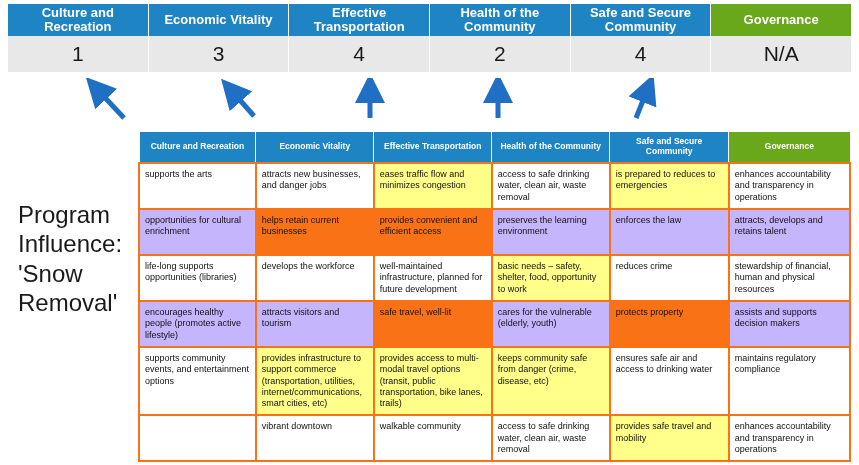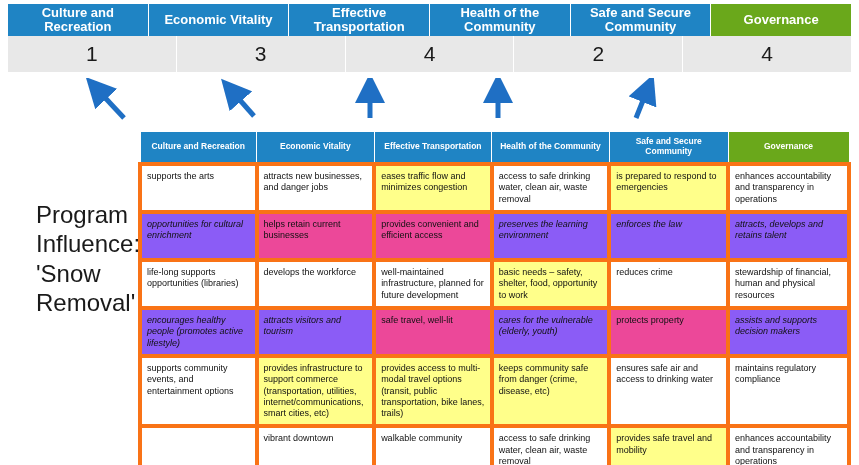--- a/index.html
+++ b/index.html
@@ -69,21 +69,21 @@
     left: 0;
     top: 78px;
     width: 859px;
     height: 50px;
     pointer-events: none;
   }
 
   
   #caption {
     position: absolute;
-    left: 36px;
+    left: 18px;
     top: 200px;
     width: 120px;
     font-size: 24px;
     color: #1a1a1a;
     line-height: 1.22;
   }
 
   
   #matrix-wrap {
     position: absolute;
@@ -115,48 +115,49 @@
     border: 1px solid #ffffff;
     height: 22px;
     vertical-align: middle;
   }
   th.h-blue { background: #1f84c4; }
   th.h-green { background: #6aa81b; }
 
   table.matrix td {
     vertical-align: top;
     padding: 5px 5px 5px 5px;
-    border: 4px solid #f97316;
+    border: 2px solid #f97316;
     line-height: 1.25;
     height: 34px;
   }
   td.hl { background: #ffff8a; }
   td.plain { background: #ffffff; }
   td.empty { background: #ffffff; }
-  tr.shade td.plain, tr.shade td.empty { background: #8b5cf6; font-style: italic; }
-  tr.shade td.hl { background: #ec4899; }
+  tr.shade td.plain, tr.shade td.empty { background: #c4b5fd; }
+  tr.shade td.hl { background: #f97316; }
 </style>
 </head>
 <body>
 
 <div id="top-strip">
   <div id="top-header-row">
     <div class="top-header-cell th-blue">Culture and Recreation</div>
     <div class="top-header-cell th-blue">Economic Vitality</div>
     <div class="top-header-cell th-blue">Effective Transportation</div>
     <div class="top-header-cell th-blue">Health of the Community</div>
     <div class="top-header-cell th-blue">Safe and Secure Community</div>
     <div class="top-header-cell th-green">Governance</div>
   </div>
   <div id="top-score-row">
     <div class="top-score-cell">1</div>
     <div class="top-score-cell">3</div>
     <div class="top-score-cell">4</div>
     <div class="top-score-cell">2</div>
     <div class="top-score-cell">4</div>
+    <div class="top-score-cell">N/A</div>
   </div>
 </div>
 
 <svg id="arrows" viewBox="0 0 859 50">
   <defs>
     <marker id="ah" markerWidth="6" markerHeight="6" refX="3" refY="3" orient="auto">
       <path d="M0,0 L6,3 L0,6 z" fill="#1f6fc4"></path>
     </marker>
   </defs>
   <line x1="124" y1="40" x2="96" y2="10" stroke="#1f6fc4" stroke-width="5" marker-end="url(#ah)"></line>
@@ -187,21 +188,21 @@
         <th class="h-blue">Safe and Secure Community</th>
         <th class="h-green">Governance</th>
       </tr>
     </thead>
     <tbody>
       <tr>
         <td class="plain">supports the arts</td>
         <td class="plain">attracts new businesses, and danger jobs</td>
         <td class="hl">eases traffic flow and minimizes congestion</td>
         <td class="plain">access to safe drinking water, clean air, waste removal</td>
-        <td class="hl">is prepared to respond to emergencies</td>
+        <td class="hl">is prepared to reduces to emergencies</td>
         <td class="plain">enhances accountability and transparency in operations</td>
       </tr>
       <tr class="shade">
         <td class="plain">opportunities for cultural enrichment</td>
         <td class="hl">helps retain current businesses</td>
         <td class="hl">provides convenient and efficient access</td>
         <td class="plain">preserves the learning environment</td>
         <td class="plain">enforces the law</td>
         <td class="plain">attracts, develops and retains talent</td>
       </tr>

